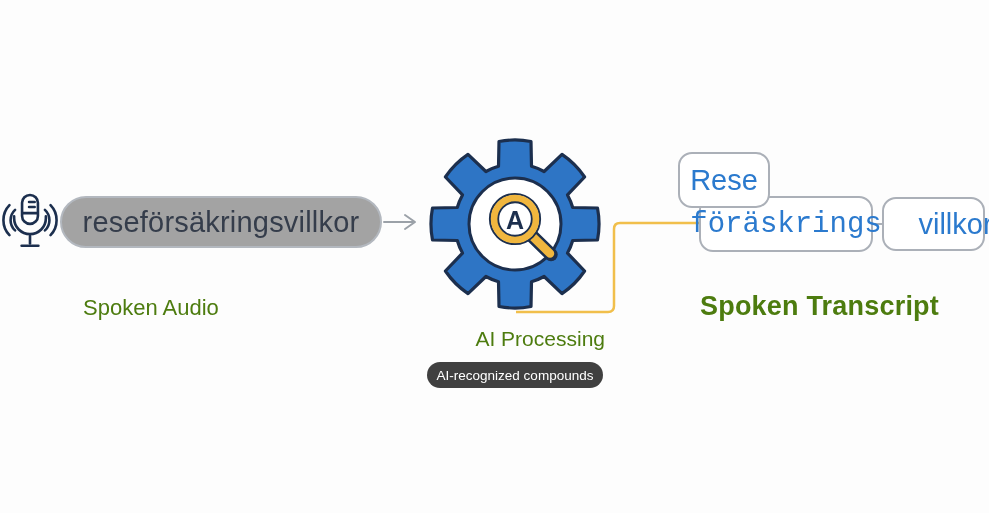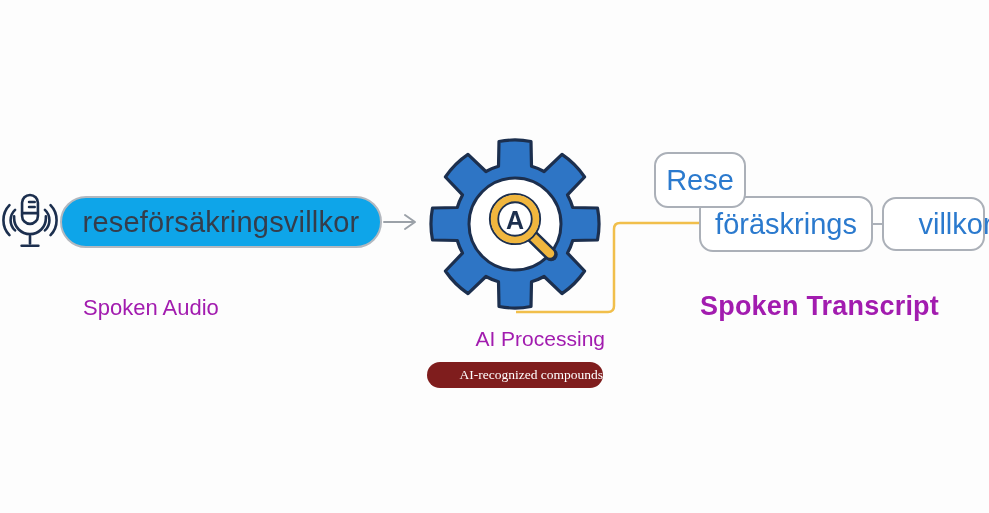--- a/index.html
+++ b/index.html
@@ -8,47 +8,47 @@
     background:#fdfdfd;
     font-family:"Liberation Sans", sans-serif;
   }
   svg{display:block;}
   .overlay{position:absolute;left:0;top:0;width:989px;height:513px;pointer-events:none;z-index:1;}
 
   .mic{position:absolute;left:2px;top:190px;width:56px;height:64px;z-index:2;}
 
   .pill{
     position:absolute;left:60px;top:196px;width:322px;height:52px;
-    background:#0ea5e9;border:2px solid #b3b8bf;border-radius:27px;
+    background:#a3a3a3;border:2px solid #b3b8bf;border-radius:27px;
     display:flex;align-items:center;justify-content:center;z-index:2;
     box-sizing:border-box;
   }
   .pill span{font-size:29px;color:#353d4b;letter-spacing:0.2px;}
 
   .gear{position:absolute;left:425px;top:132px;width:180px;height:186px;z-index:2;}
 
-  .cap{position:absolute;color:#a21caf;z-index:2;}
+  .cap{position:absolute;color:#4d7c0f;z-index:2;}
   .cap.spoken{left:83px;top:295px;font-size:22px;}
   .cap.ai{left:425px;top:327px;width:180px;text-align:right;font-size:21px;}
   .cap.correct{left:700px;top:291px;font-size:27px;font-weight:bold;letter-spacing:0.2px;}
 
   .badge{
     position:absolute;left:427px;top:362px;width:176px;height:26px;
-    background:#7f1d1d;border-radius:13px;color:#ffffff;
-    display:flex;align-items:center;justify-content:flex-end;
-    font-size:13.5px;z-index:2;box-sizing:border-box;font-family:Liberation Serif, serif;
+    background:#404040;border-radius:13px;color:#ffffff;
+    display:flex;align-items:center;justify-content:center;
+    font-size:13.5px;z-index:2;box-sizing:border-box;
   }
 
   .box{
     position:absolute;background:#ffffff;border:2px solid #abb0b8;border-radius:14px;
     display:flex;align-items:center;justify-content:center;box-sizing:border-box;
   }
   .box span{color:#2b7ace;font-size:29px;}
-  .box.rese{left:654px;top:152px;width:92px;height:56px;z-index:4;}
-  .box.forask{left:699px;top:196px;width:174px;height:56px;z-index:3;}
+  .box.rese{left:678px;top:152px;width:92px;height:56px;z-index:4;}
+  .box.forask{left:699px;top:196px;width:174px;height:56px;z-index:3;font-family:Liberation Mono, monospace;}
   .box.villkor{left:882px;top:197px;width:103px;height:54px;z-index:3;padding-left:44px;}
 </style>
 </head>
 <body>
 
 <div class="stage">
 
   <svg class="overlay" viewBox="0 0 989 513">
     <g stroke="#9ba1a8" stroke-width="2" fill="none" stroke-linecap="round" stroke-linejoin="round">
       <path d="M384,222 H413"></path>

